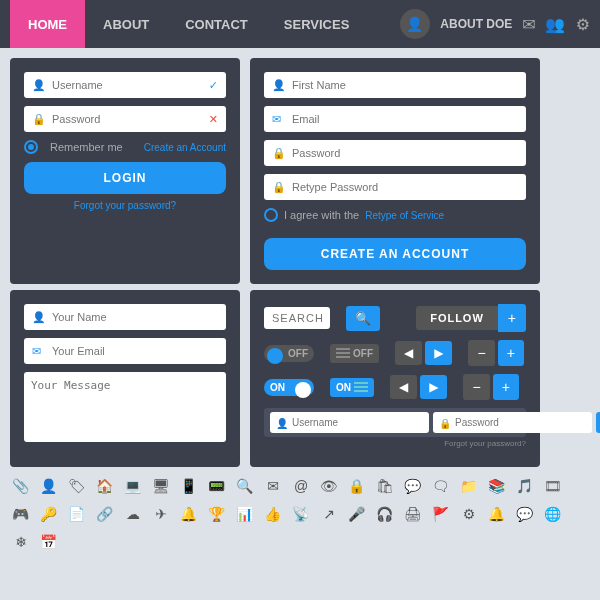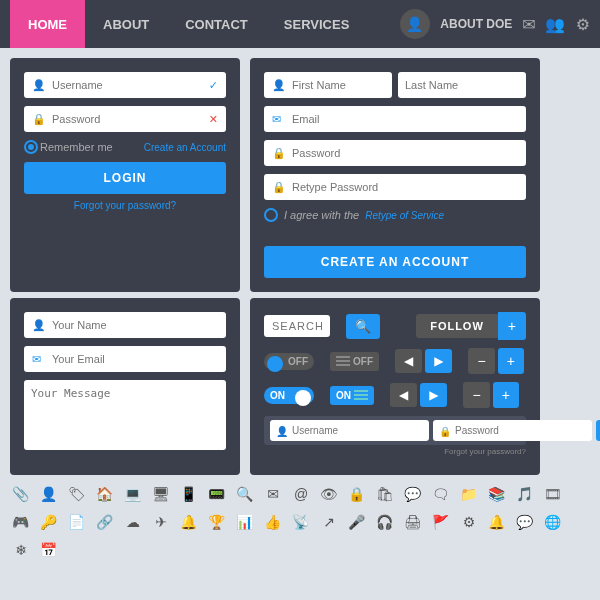--- a/index.html
+++ b/index.html
@@ -126,21 +126,21 @@
 
     .remember-row {
       display: flex;
       align-items: center;
       justify-content: space-between;
       margin-bottom: 8px;
     }
     .remember-left {
       display: flex;
       align-items: center;
-      gap: 2px;
+      gap: 12px;
       color: #aaa;
       font-size: 11px;
     }
     .radio-circle {
       width: 14px;
       height: 14px;
       border-radius: 50%;
       border: 2px solid #2196f3;
       display: inline-block;
       position: relative;
@@ -158,21 +158,21 @@
       font-size: 10px;
       cursor: pointer;
       text-decoration: none;
     }
 
     .btn-blue {
       width: 100%;
       background: #2196f3;
       color: #fff;
       border: none;
-      border-radius: 3px;
+      border-radius: 8px;
       padding: 9px;
       font-size: 12px;
       font-weight: bold;
       letter-spacing: 1px;
       cursor: pointer;
       text-align: center;
       text-transform: uppercase;
     }
     .forgot-link {
       text-align: center;
@@ -191,24 +191,23 @@
     .name-row .form-field {
       flex: 1;
       margin-bottom: 0;
     }
 
     
     .agree-row {
       display: flex;
       align-items: center;
       gap: 6px;
-      margin-bottom: 24px;
+      margin-bottom: 16px;
       color: #aaa;
       font-size: 11px;
-      font-style: italic;
     }
 
     
     .form-textarea {
       width: 100%;
       padding: 7px;
       border: none;
       border-radius: 3px;
       background: #fff;
       font-size: 11px;
@@ -486,23 +485,20 @@
     </div>
     <button class="btn-blue">LOGIN</button>
     <div class="forgot-link">Forgot your password?</div>
   </div>
 
   <div class="panel reg-panel">
     <div class="name-row">
       <div class="form-field">
         <span class="field-icon">👤</span>
         <input type="text" placeholder="First Name" style="">
-      </div>
-      <div class="form-field">
-        <input type="text" style="padding-left: 7px;" placeholder="Last Name">
       </div>
     </div>
     <div class="form-field">
       <span class="field-icon">✉</span>
       <input type="email" placeholder="Email" style="">
     </div>
     <div class="form-field">
       <span class="field-icon">🔒</span>
       <input type="password" placeholder="Password" style="">
     </div>

